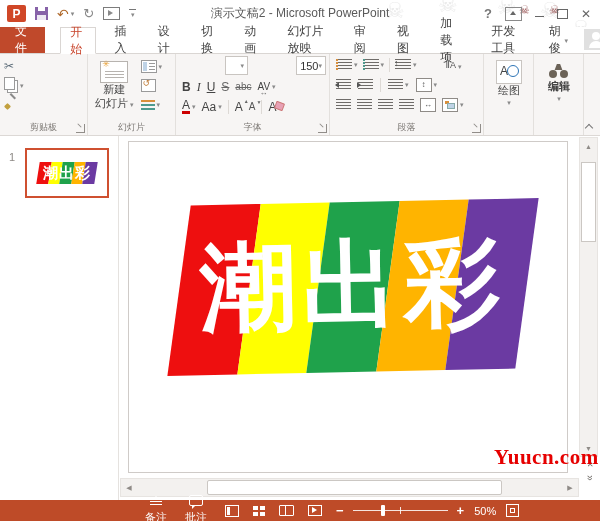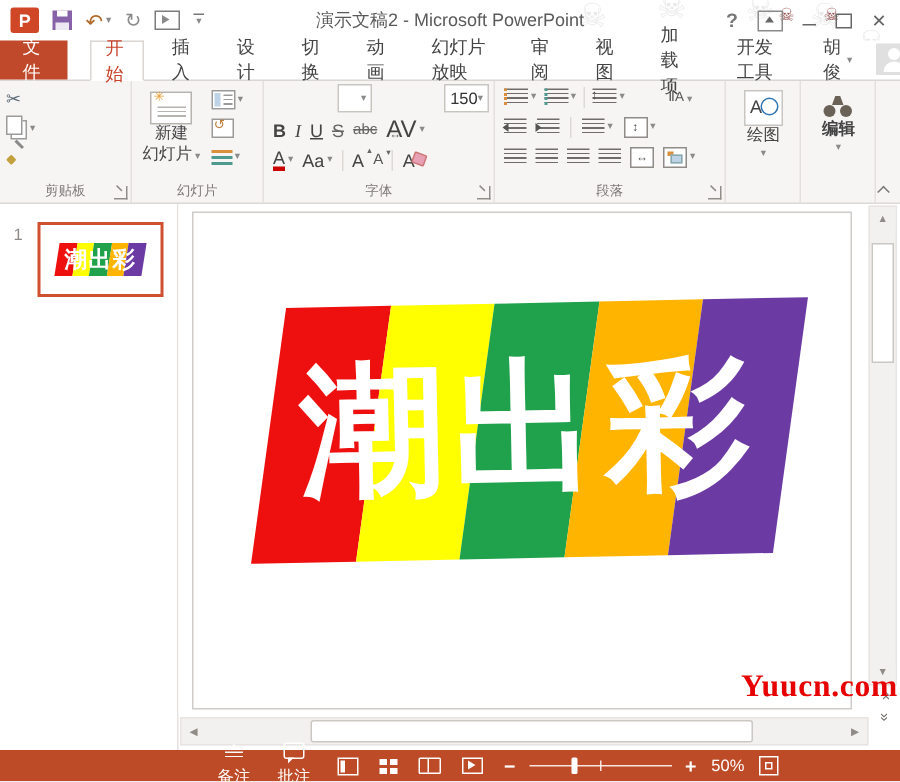--- a/index.html
+++ b/index.html
@@ -97,21 +97,21 @@
          justify-content:space-between;padding:0 3px;font-size:11px;color:#333;margin-left:45px;}
   .combo-name{width:84px;}
   .combo-size{width:32px;}
   .fmt-row{display:flex;align-items:center;gap:6px;height:17px;padding-left:2px;}
   .fmt{font-size:12px;color:#444;line-height:1;}
   .fmt.b{font-weight:bold;}
   .fmt.i{font-style:italic;font-family:"Liberation Serif",serif;}
   .fmt.u{text-decoration:underline;}
   .fmt.s{text-decoration:line-through;color:#666;}
   .fmt.abc{font-size:10px;text-decoration:line-through;color:#666;}
-  .fmt.av{font-size:16px;position:relative;}
+  .fmt.av{font-size:10px;position:relative;}
   .fmt.av::after{content:"↔";position:absolute;left:2px;top:7px;font-size:8px;color:#666;}
   .fontcolor{position:relative;font-size:12px;line-height:1;padding-bottom:3px;}
   .fontcolor::after{content:"";position:absolute;left:0;right:0;bottom:0;height:3px;background:#CC0000;}
   .grow-a{position:relative;font-size:12px;}
   .grow-a::after{content:"▲";position:absolute;top:-2px;right:-6px;font-size:5px;color:#666;}
   .shrink-a{position:relative;font-size:10px;color:#555;}
   .shrink-a::after{content:"▼";position:absolute;top:-2px;right:-6px;font-size:5px;color:#666;}
   .ic-clear{position:relative;font-size:12px;padding-right:8px;}
   .ic-clear::after{content:"";position:absolute;right:0;top:2px;width:7px;height:6px;background:#E8A0B4;
                    border:1px solid #c77;transform:rotate(20deg);border-radius:1px;}

